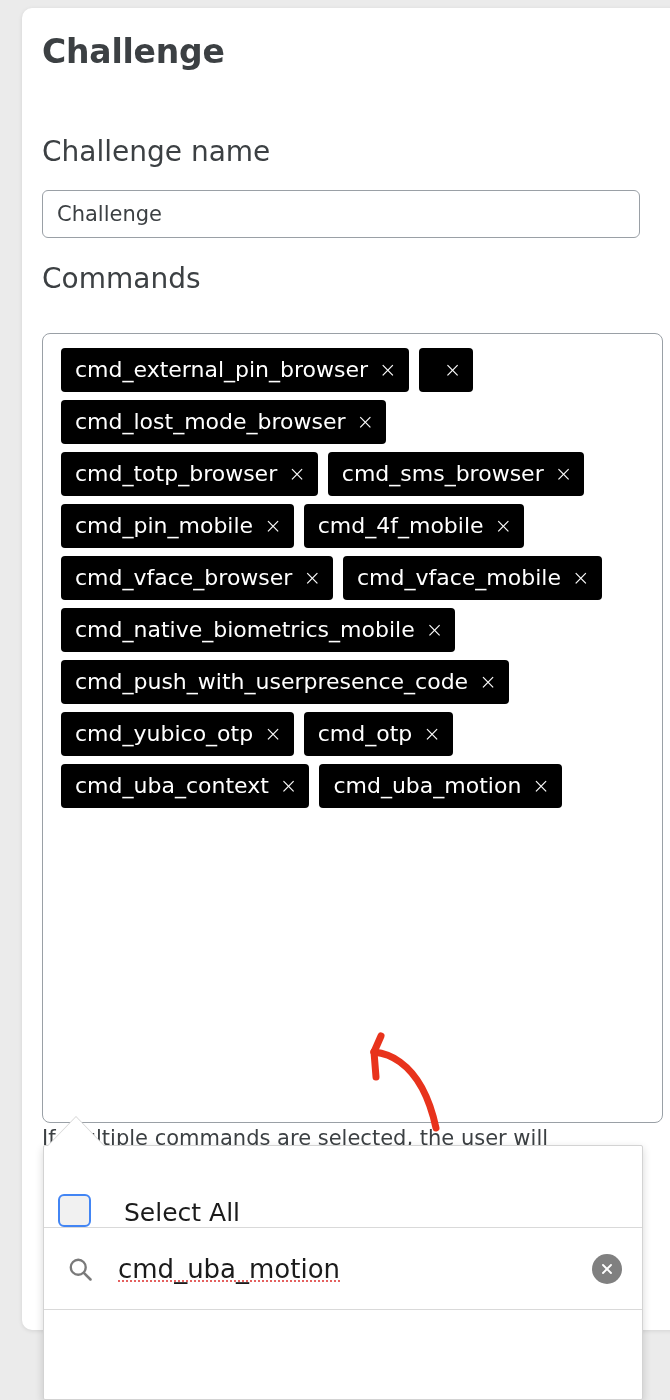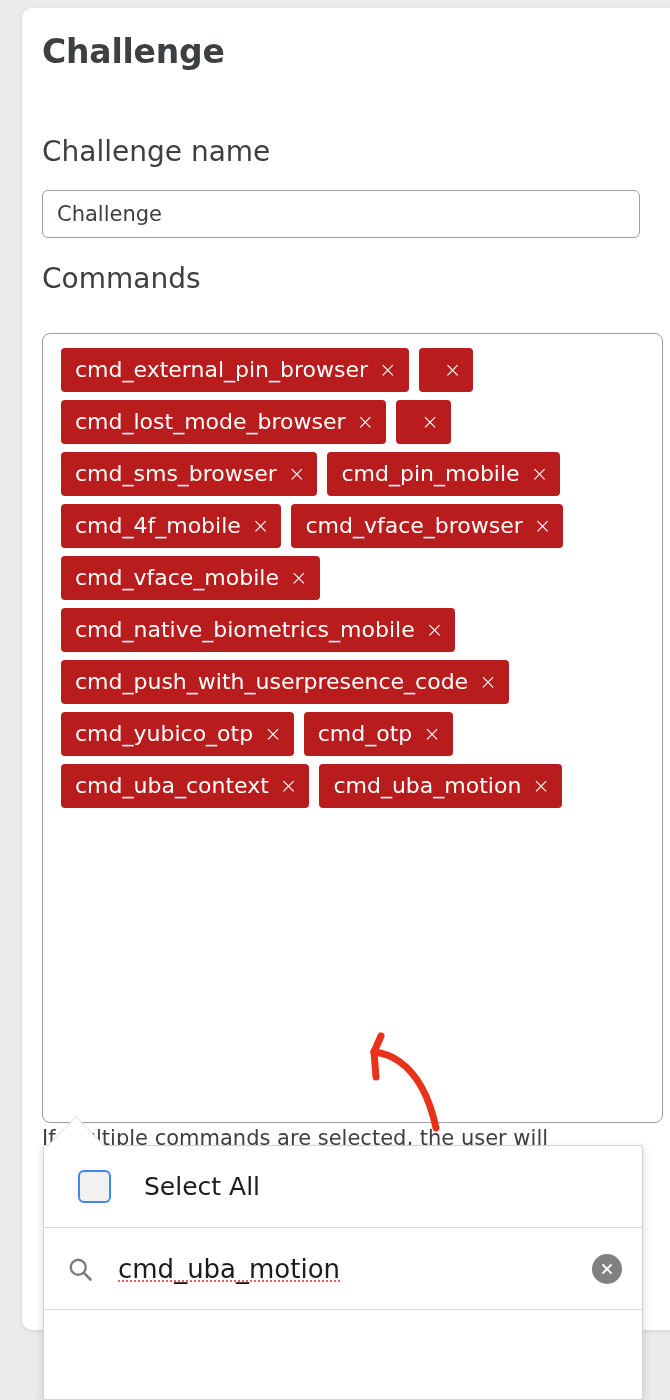--- a/index.html
+++ b/index.html
@@ -81,21 +81,21 @@
   }
   .chip-wrap {
     display: flex;
     flex-wrap: wrap;
     align-content: flex-start;
     gap: 8px 10px;
   }
   .chip {
     display: inline-flex;
     align-items: center;
-    background: #b91c1c;
+    background: #000000;
     color: #ffffff;
     border-radius: 4px;
     height: 44px;
     padding: 0 12px 0 14px;
     font-size: 22px;
     line-height: 1;
     white-space: nowrap;
     cursor: pointer;
   }
   .chip-x {
@@ -136,23 +136,23 @@
     top: 1117px;
     width: 0; height: 0;
     border-left: 28px solid transparent;
     border-right: 28px solid transparent;
     border-bottom: 29px solid #ffffff;
     filter: drop-shadow(0 -1px 0 #d3d3d3);
     z-index: 3;
   }
   .dd-row {
     display: flex;
-    align-items: center;
+    align-items: flex-end;
     border-bottom: 1px solid #d9d9d9;
-    padding: 0 34px;
+    padding: 0 14px;
     height: 82px;
   }
   .dd-row.last { border-bottom: none; }
 
   .cbx {
     width: 33px; height: 33px;
     border-radius: 6px;
     flex: 0 0 auto;
     display: flex;
     align-items: center;
@@ -248,20 +248,21 @@
             <span class="chip-x">×</span>
           </span>
           <span class="chip">
             <span class="chip-x">×</span>
           </span>
           <span class="chip">
             <span>cmd_lost_mode_browser</span>
             <span class="chip-x">×</span>
           </span>
           <span class="chip">
+            <span>cmd_totp_browser</span>
             <span class="chip-x">×</span>
           </span>
           <span class="chip">
             <span>cmd_sms_browser</span>
             <span class="chip-x">×</span>
           </span>
           <span class="chip">
             <span>cmd_pin_mobile</span>
             <span class="chip-x">×</span>
           </span>

